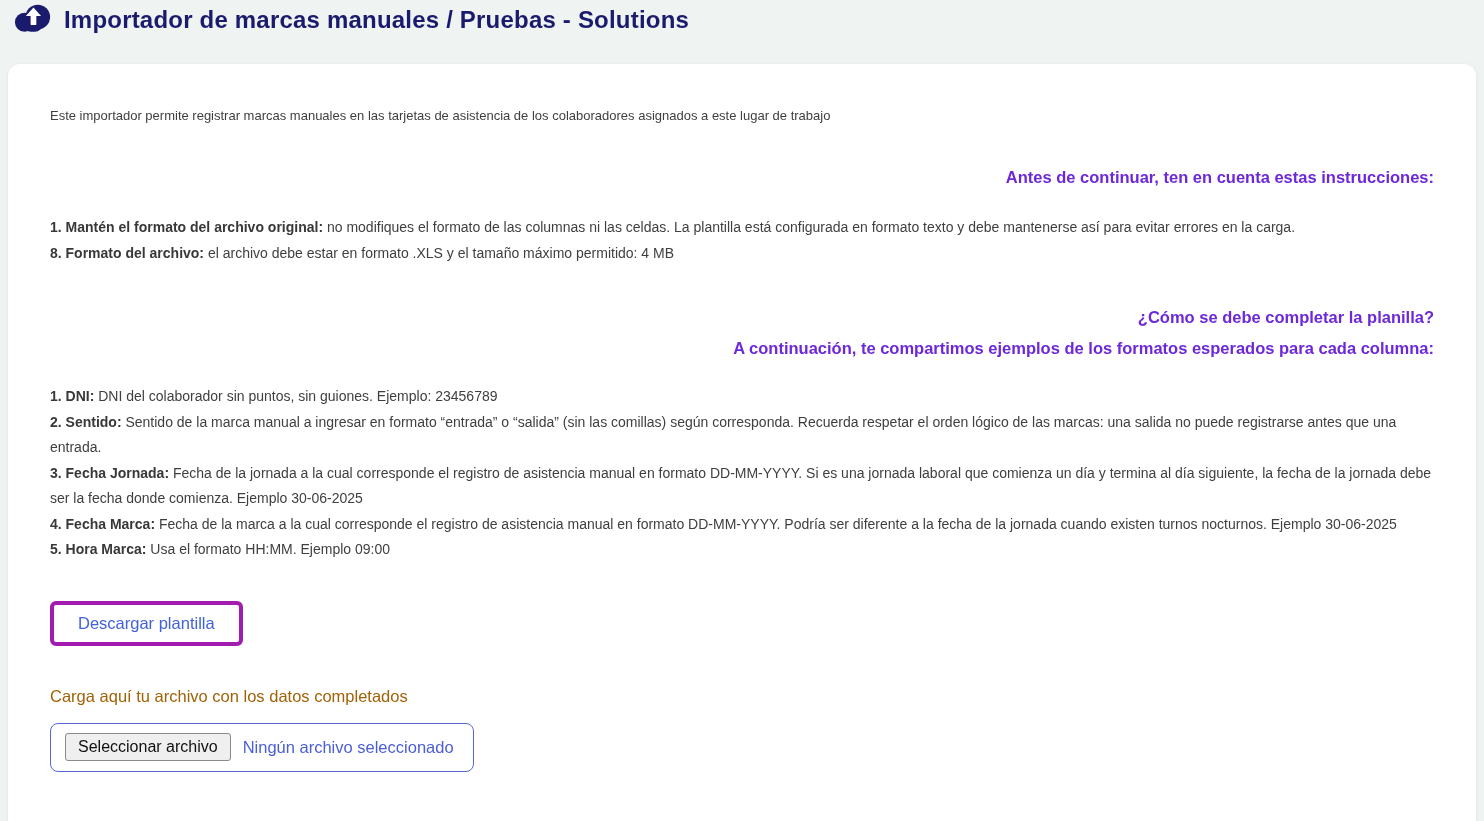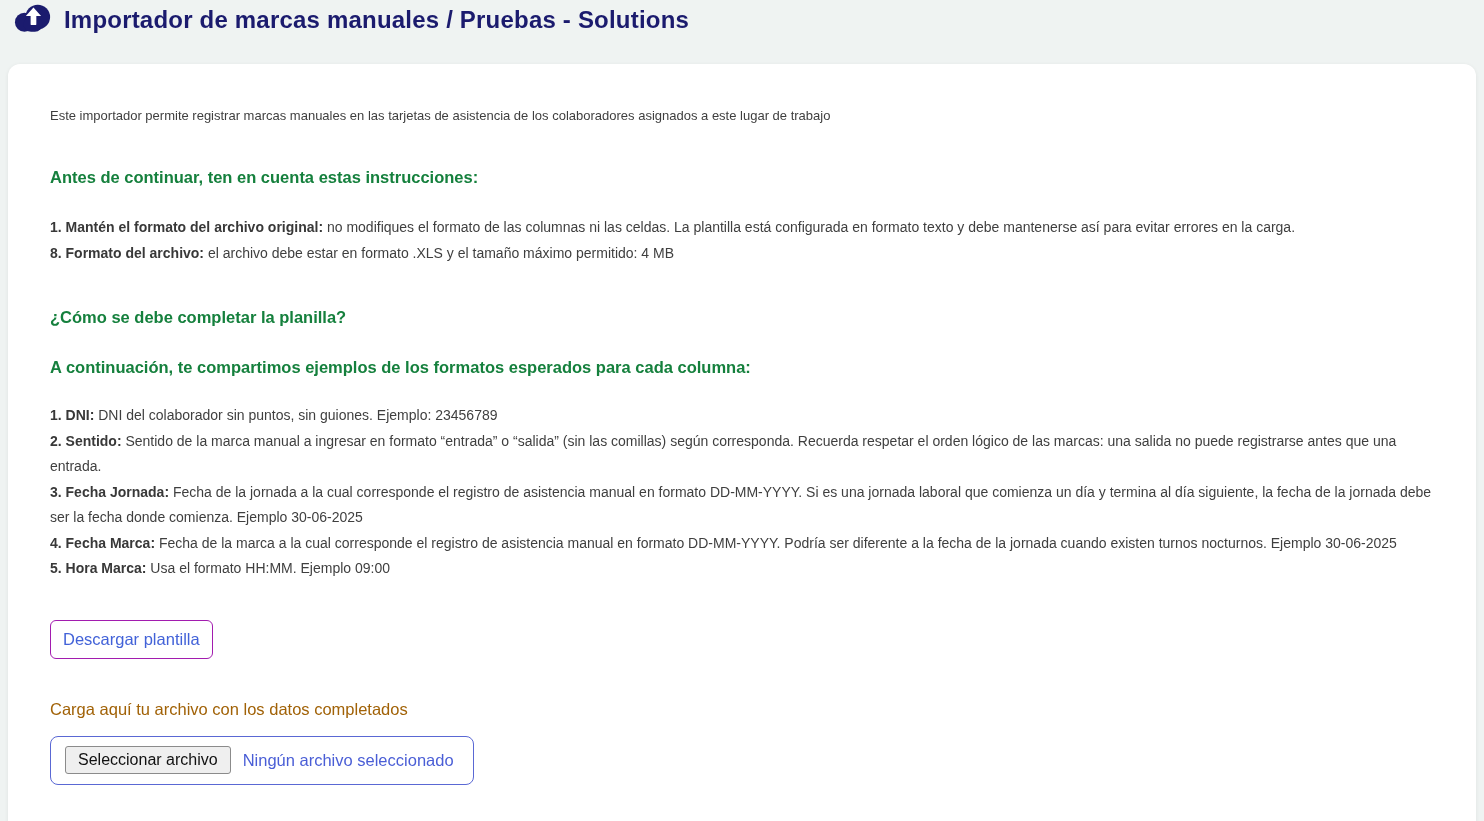--- a/index.html
+++ b/index.html
@@ -38,37 +38,38 @@
   .content { padding-left: 8px; max-width: 1400px; }
   p { margin: 0; }
   .intro {
     font-size: 13px;
     line-height: 24px;
     margin-bottom: 40px;
   }
   .h-bold {
     font-size: 16.5px;
     font-weight: bold;
-    color: #15803d;
+    color: #6d28d9;
+    text-align: right;
   }
   .h-instructions { margin-bottom: 28px; }
   .list-block {
     font-size: 14px;
     line-height: 25.5px;
   }
   .list-block b { color: #383838; }
-  .h-question { margin-top: 42px; margin-bottom: 31px; }
+  .h-question { margin-top: 42px; margin-bottom: 12px; }
   .h-formats { margin-bottom: 26px; }
   .dl-btn {
     margin-top: 38px;
     display: inline-block;
     background: #ffffff;
-    border: 1px solid #a21caf;
+    border: 4px solid #a21caf;
     border-radius: 6px;
-    padding: 9px 12px;
+    padding: 9px 24px;
     font-family: "Liberation Sans", sans-serif;
     font-size: 16.5px;
     color: #4262d8;
     cursor: pointer;
   }
   .upload-label {
     margin-top: 41px;
     font-size: 16.5px;
     color: #a16207;
   }

